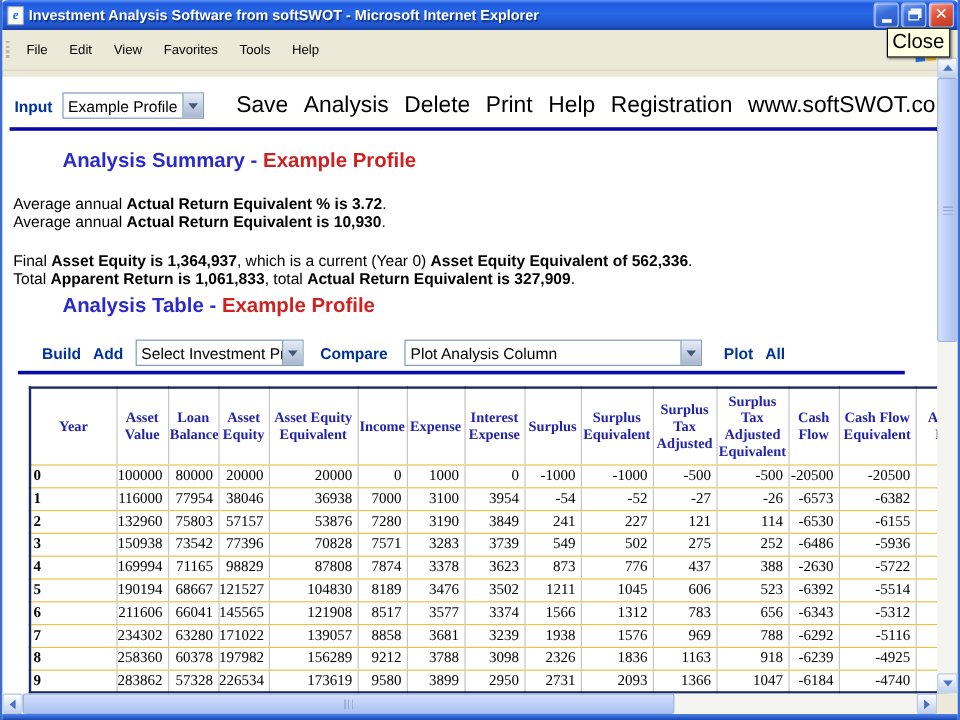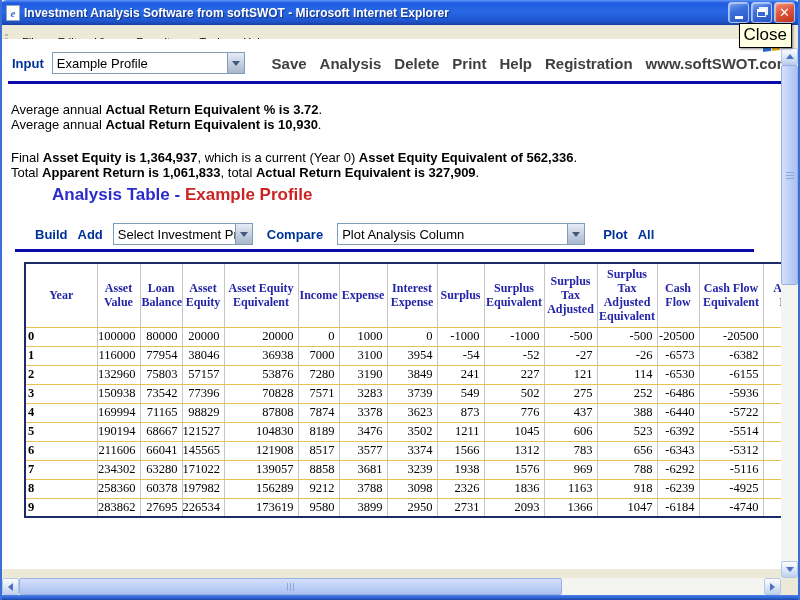--- a/index.html
+++ b/index.html
@@ -37,26 +37,26 @@
   .grip { width:3px; height:16px; margin:0 5px 0 3px;
     background:repeating-linear-gradient(180deg,#BDB9A8 0 2px,transparent 2px 4px); }
   .menu-item { font-size:11px; color:#000; padding:4px 9px; }
   .win-logo { position:absolute; top:34px; right:18px; width:17px; height:17px; z-index:5;
     display:grid; grid-template-columns:8px 8px; grid-template-rows:8px 8px; gap:1px; transform:skewY(-6deg); }
   .win-logo span:nth-child(1){background:#E03C28;} .win-logo span:nth-child(2){background:#7CBB3C;}
   .win-logo span:nth-child(3){background:#2C74D8;} .win-logo span:nth-child(4){background:#F0B818;}
   .tooltip { position:absolute; top:23px; right:6px; z-index:9; background:#FFFFE1; border:1px solid #000;
     font-size:17px; padding:1px 4px 2px; box-shadow:1px 1px 2px rgba(0,0,0,.45); }
   
-  .viewport { position:absolute; top:39px; left:0; width:788px; height:530px; background:#fff; overflow:hidden; }
+  .viewport { position:absolute; top:64px; left:0; width:788px; height:530px; background:#fff; overflow:hidden; }
   
   .pg-toolbar { display:flex; align-items:center; margin:13px 0 0 10px; }
   .lbl-link { color:#003399; font-weight:bold; font-size:13px; white-space:nowrap; }
   .tb-links { display:flex; gap:13px; margin-left:27px; }
-  .tb-link { color:#404040; font-weight:bold; font-size:15px; white-space:nowrap; cursor:pointer; }
+  .tb-link { color:#000000; font-weight:normal; font-size:19px; white-space:nowrap; cursor:pointer; }
   .selectbox { height:22px; border:1px solid #7F9DB9; background:#fff; display:flex; align-items:center;
     font-size:13px; color:#000; position:relative; }
   .selectbox .sel-text { flex:1; padding:0 4px; white-space:nowrap; overflow:hidden; }
   .sel-arrow { width:17px; height:20px; border-left:1px solid #7F9DB9;
     background:linear-gradient(180deg,#E6ECF5 0%,#C3CEDF 55%,#A8B6CC 100%);
     display:flex; align-items:center; justify-content:center; }
   .chev { width:0; height:0; border-left:4px solid transparent; border-right:4px solid transparent;
     border-top:5px solid #44587C; }
   .rule { height:3px; background:#0A0AA8; }
   .rule1 { margin:7px 9px 0 6px; }
@@ -159,20 +159,23 @@
           <span class="tb-link">Delete</span>
           <span class="tb-link">Print</span>
           <span class="tb-link">Help</span>
           <span class="tb-link">Registration</span>
           <span class="tb-link">www.softSWOT.com</span>
         </span>
     </div>
 
     <div class="rule rule1"></div>
 
+    <div class="hding">
+      <span class="blue">Analysis Summary - </span><span class="red">Example Profile</span>
+    </div>
 
     <div class="para">
       <div><span>Average annual </span><span style="font-weight: bold; text-align: right;">Actual Return Equivalent % is 3.72</span><span>.</span></div>
       <div><span>Average annual </span><span style="font-weight: bold;">Actual Return Equivalent is 10,930</span><span>.</span></div>
     </div>
 
     <div class="para">
       <div><span>Final </span><span style="font-weight: bold;">Asset Equity is 1,364,937</span><span>, which is a current (Year 0) </span><span style="font-weight: bold;">Asset Equity Equivalent of 562,336</span><span>.</span></div>
       <div><span>Total </span><span style="font-weight: bold;">Apparent Return is 1,061,833</span><span>, total </span><span style="font-weight: bold; margin-top: 34px;">Actual Return Equivalent is 327,909</span><span>.</span></div>
     </div>
@@ -316,21 +319,21 @@
               <td>71165</td>
               <td>98829</td>
               <td>87808</td>
               <td>7874</td>
               <td>3378</td>
               <td>3623</td>
               <td>873</td>
               <td>776</td>
               <td>437</td>
               <td>388</td>
-              <td>-6440</td>
+              <td>-2630</td>
               <td>-5722</td>
               <td></td>
             </tr>
             <tr>
               <td class="year">5</td>
               <td>190194</td>
               <td>68667</td>
               <td>121527</td>
               <td>104830</td>
               <td>8189</td>
@@ -391,21 +394,21 @@
               <td>1836</td>
               <td>1163</td>
               <td>918</td>
               <td>-6239</td>
               <td>-4925</td>
               <td></td>
             </tr>
             <tr>
               <td class="year">9</td>
               <td>283862</td>
-              <td>27695</td>
+              <td>57328</td>
               <td>226534</td>
               <td>173619</td>
               <td>9580</td>
               <td>3899</td>
               <td>2950</td>
               <td>2731</td>
               <td>2093</td>
               <td>1366</td>
               <td>1047</td>
               <td>-6184</td>

